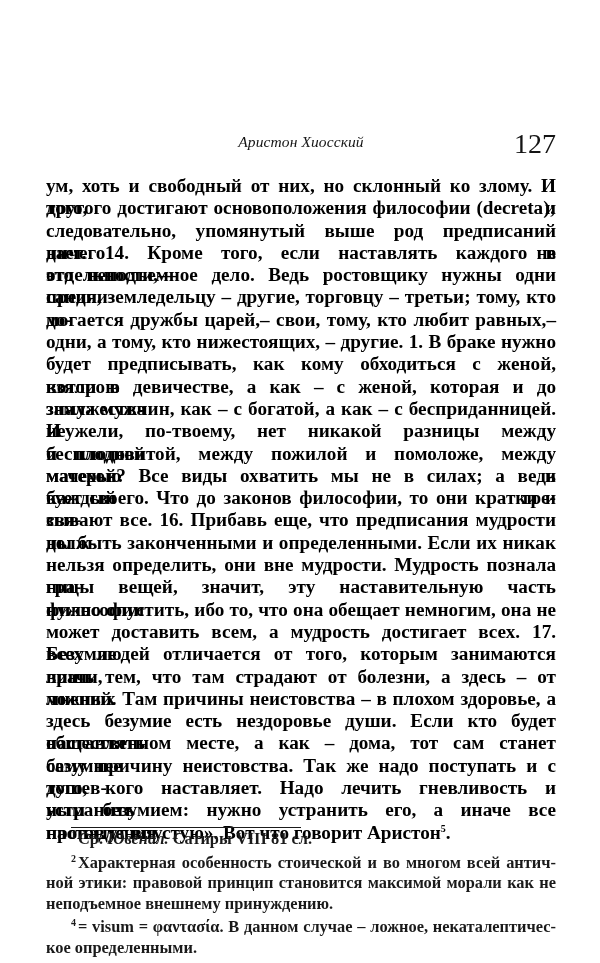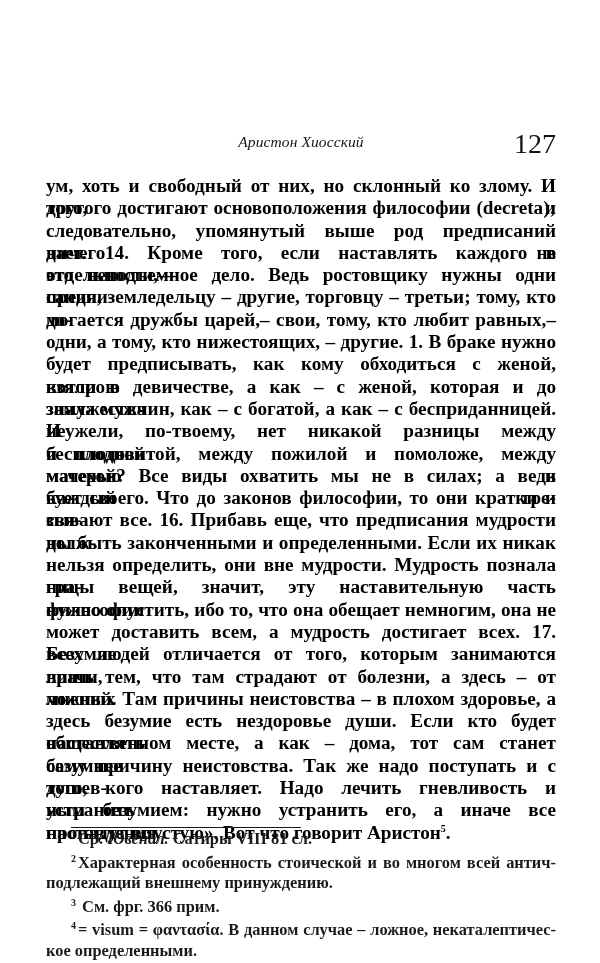--- a/index.html
+++ b/index.html
@@ -170,24 +170,22 @@
   </div>
 
   <div class="footnote-rule"></div>
 
   <div class="footnotes">
     <div class="fn">
       <span class="fnmark">1</span><span>Ср. </span><span class="italic">Ювенал.</span><span> Сатиры VIII 81 сл.</span>
     </div>
     <div class="fn">
       <span class="fl"><span class="fnmark">2</span><span>Характерная особенность стоической и во многом всей антич-</span></span>
-      <span class="fl last" style="text-indent:0"><span>подлежащий внешнему принуждению.</span></span>
-    </div>
-    <div class="fn">
-      <span class="fnmark">3</span> <span>См. фрг. 366 прим.</span>
+      <span class="fl" style="text-indent:0"><span>ной этики: правовой принцип становится максимой морали как не</span></span>
+      <span class="fl last" style="text-indent:0"><span>неподъемное внешнему принуждению.</span></span>
     </div>
     <div class="fn">
       <span class="fl"><span class="fnmark">4</span><span>= visum = φαντασία. В данном случае – ложное, некаталептичес-</span></span>
       <span class="fl last" style="text-indent:0"><span>кое определенными.</span></span>
     </div>
   </div>
 
 </div>
 
 </body></html>

